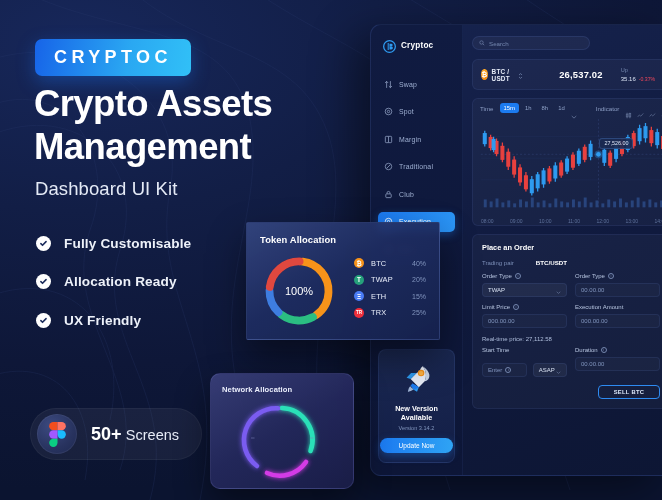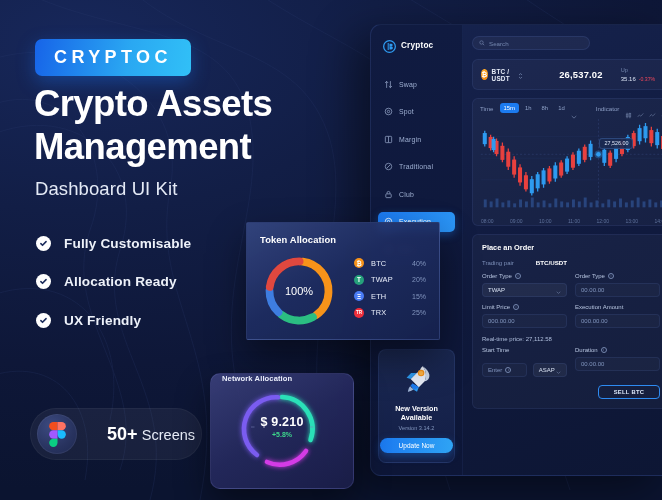--- a/index.html
+++ b/index.html
@@ -62,21 +62,21 @@
     background:rgba(255,255,255,.055);
     border:1px solid rgba(255,255,255,.045);
     display:flex; align-items:center;
   }
   .figma-circle {
     width:40px; height:40px; border-radius:50%; margin-left:6px;
     background:radial-gradient(circle at 35% 30%, #3C4A80 0%, #28335F 60%, #1E2850 100%);
     display:flex; align-items:center; justify-content:center;
     box-shadow:inset 0 0 0 1px rgba(255,255,255,.06);
   }
-  .screens-txt { margin-left:30px; color:#fff; font-size:15.5px; }
+  .screens-txt { margin-left:14px; color:#fff; font-size:15.5px; }
   .screens-txt b { font-size:18px; font-weight:bold; }
   .screens-txt i { font-style:normal; font-size:14.5px; color:#E7ECF7; }
 
   
   .dash {
     position:absolute; left:370px; top:24px; width:300px; height:452px;
     background:linear-gradient(160deg,#16234E 0%,#101A3E 55%,#0D1634 100%);
     border-radius:11px 0 0 11px;
     border:1px solid rgba(120,160,255,.10);
     border-right:none;
@@ -233,21 +233,21 @@
   }
   .lg .nm { color:#EAF0FB; font-size:7.4px; font-weight:normal; letter-spacing:.2px; }
   .lg .pc { margin-left:auto; color:#8296BE; font-size:7px; }
 
   .card-net {
     position:absolute; left:210px; top:373px; width:144px; height:116px;
     border-radius:10px;
     background:linear-gradient(150deg, rgba(58,64,122,.92) 0%, rgba(36,40,92,.95) 50%, rgba(26,30,72,.96) 100%);
     border:1px solid rgba(160,170,255,.14);
     box-shadow:0 16px 34px rgba(0,0,0,.45);
-    padding:0 11px;
+    padding:11px 11px;
   }
   .card-net .card-title { font-size:7.6px; color:#E9EDFB; }
   .net-wrap { position:relative; width:100px; height:88px; margin:2px auto 0; }
   .net-wrap svg { display:block; }
   .net-cen {
     position:absolute; left:0; right:0; top:30px; text-align:center;
   }
   .net-val { color:#fff; font-size:12.5px; font-weight:bold; letter-spacing:.2px; }
   .net-chg { color:#3DD68C; font-size:7px; font-weight:bold; margin-top:2px; }
 </style>
@@ -784,20 +784,16 @@
         <g filter="url(#glow)" fill="none" stroke-width="4.6" stroke-linecap="round">
           <path d="M50 12 A32 32 0 0 1 78.5 55" stroke="#2BE0B8"></path>
           <path d="M74 66 A32 32 0 0 1 35 77" stroke="#D43BE6"></path>
           <path d="M25 70 A32 32 0 0 1 46 12.3" stroke="#7A5CF0"></path>
         </g>
         <g stroke="#7C86B8" stroke-width="1" opacity=".55">
           <line x1="19" y1="42" x2="22.5" y2="42"></line>
           <line x1="78" y1="42" x2="81.5" y2="42"></line>
         </g>
       </svg>
-      <div class="net-cen">
-        <div class="net-val">$ 9.210</div>
-        <div class="net-chg">+5.8%</div>
-      </div>
     </div>
   </div>
 
 </div>
 
 </body></html>

